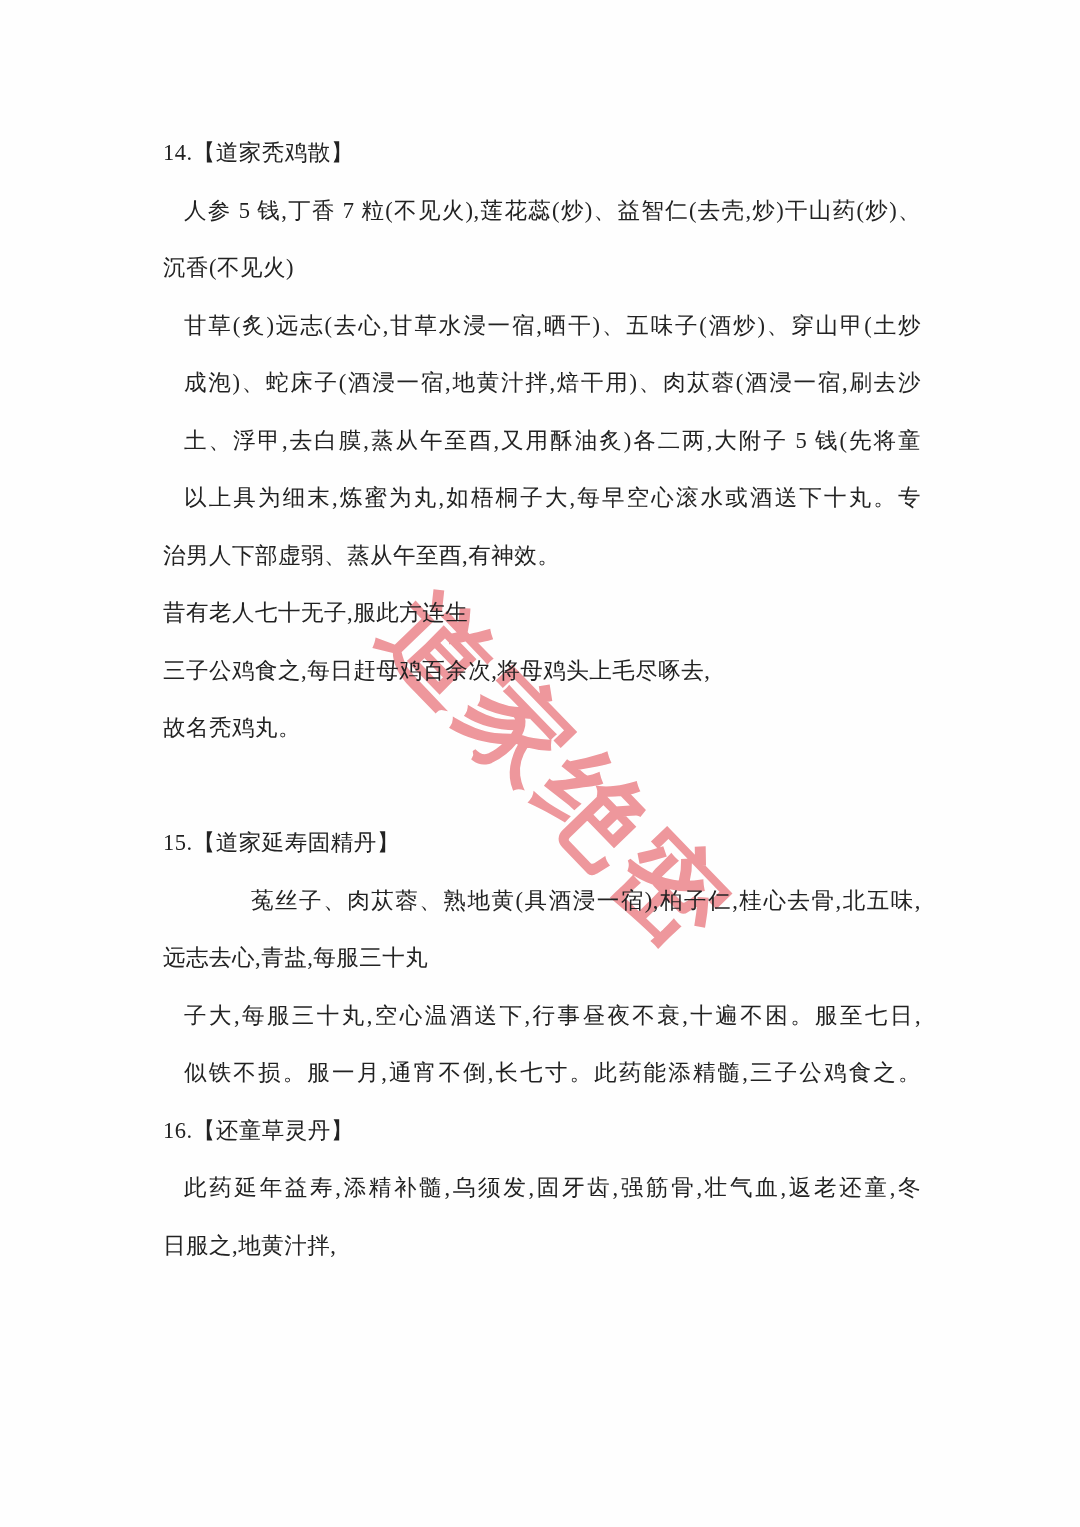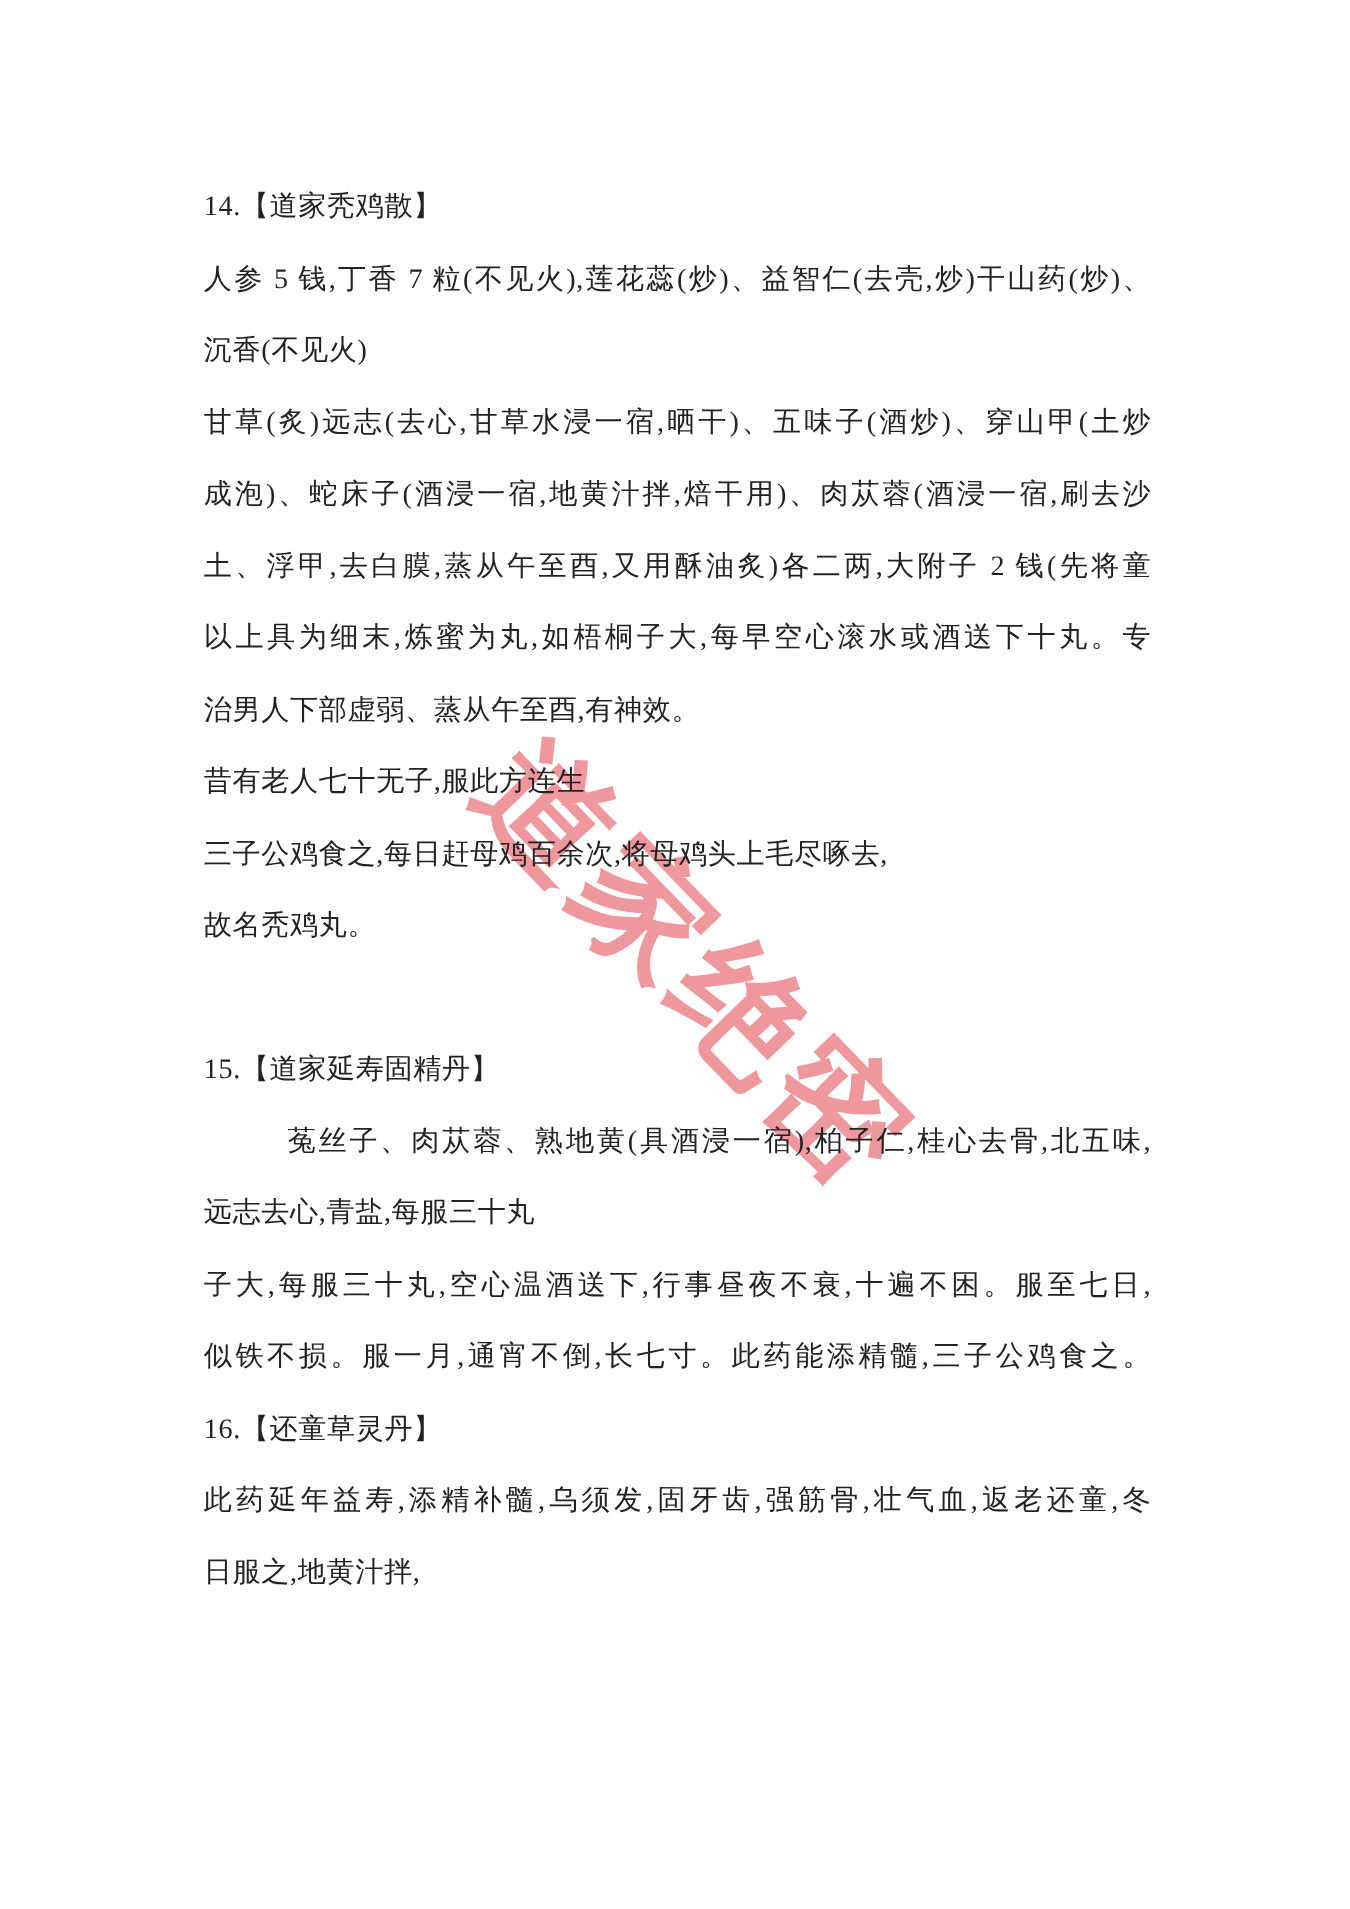--- a/index.html
+++ b/index.html
@@ -28,57 +28,58 @@
     font-weight: bold;
     letter-spacing: 6px;
     white-space: nowrap;
     color: rgba(222, 47, 58, 0.5);
     z-index: 1;
     user-select: none;
   }
   .content {
     position: absolute;
     left: 163px;
-    top: 136px;
+    top: 124px;
     width: 758px;
     z-index: 2;
     color: #222222;
   }
   .line {
     height: 57.5px;
     line-height: 57.5px;
     font-size: 22.5px;
     white-space: nowrap;
     letter-spacing: 0.5px;
   }
   .line.justify {
     white-space: normal;
     text-align: justify;
     text-align-last: justify;
     overflow: hidden;
+    margin-left: 21px;
   }
   .line.indent {
     padding-left: 67px;
   }
   .line.blank {
     
   }
 </style>
 </head>
 <body style="background: rgb(254, 254, 254);">
 
 <div class="page">
   <div class="watermark" style="color: rgba(222, 47, 58, 0.5);">道家绝密</div>
   <div class="content" style="color: rgb(34, 34, 34);">
       <div class="line">14.【道家秃鸡散】</div>
       <div class="line justify">人参 5 钱,丁香 7 粒(不见火),莲花蕊(炒)、益智仁(去壳,炒)干山药(炒)、</div>
       <div class="line">沉香(不见火)</div>
       <div class="line justify">甘草(炙)远志(去心,甘草水浸一宿,晒干)、五味子(酒炒)、穿山甲(土炒</div>
       <div class="line justify">成泡)、蛇床子(酒浸一宿,地黄汁拌,焙干用)、肉苁蓉(酒浸一宿,刷去沙</div>
-      <div class="line justify">土、浮甲,去白膜,蒸从午至酉,又用酥油炙)各二两,大附子 2 钱(先将童</div>
+      <div class="line justify">土、浮甲,去白膜,蒸从午至酉,又用酥油炙)各二两,大附子 5 钱(先将童</div>
       <div class="line justify">以上具为细末,炼蜜为丸,如梧桐子大,每早空心滚水或酒送下十丸。专</div>
       <div class="line">治男人下部虚弱、蒸从午至酉,有神效。</div>
       <div class="line">昔有老人七十无子,服此方连生</div>
       <div class="line">三子公鸡食之,每日赶母鸡百余次,将母鸡头上毛尽啄去,</div>
       <div class="line">故名秃鸡丸。</div>
       <div class="line blank"></div>
       <div class="line">15.【道家延寿固精丹】</div>
       <div class="line justify indent">菟丝子、肉苁蓉、熟地黄(具酒浸一宿),柏子仁,桂心去骨,北五味,</div>
       <div class="line">远志去心,青盐,每服三十丸</div>
       <div class="line justify">子大,每服三十丸,空心温酒送下,行事昼夜不衰,十遍不困。服至七日,</div>

